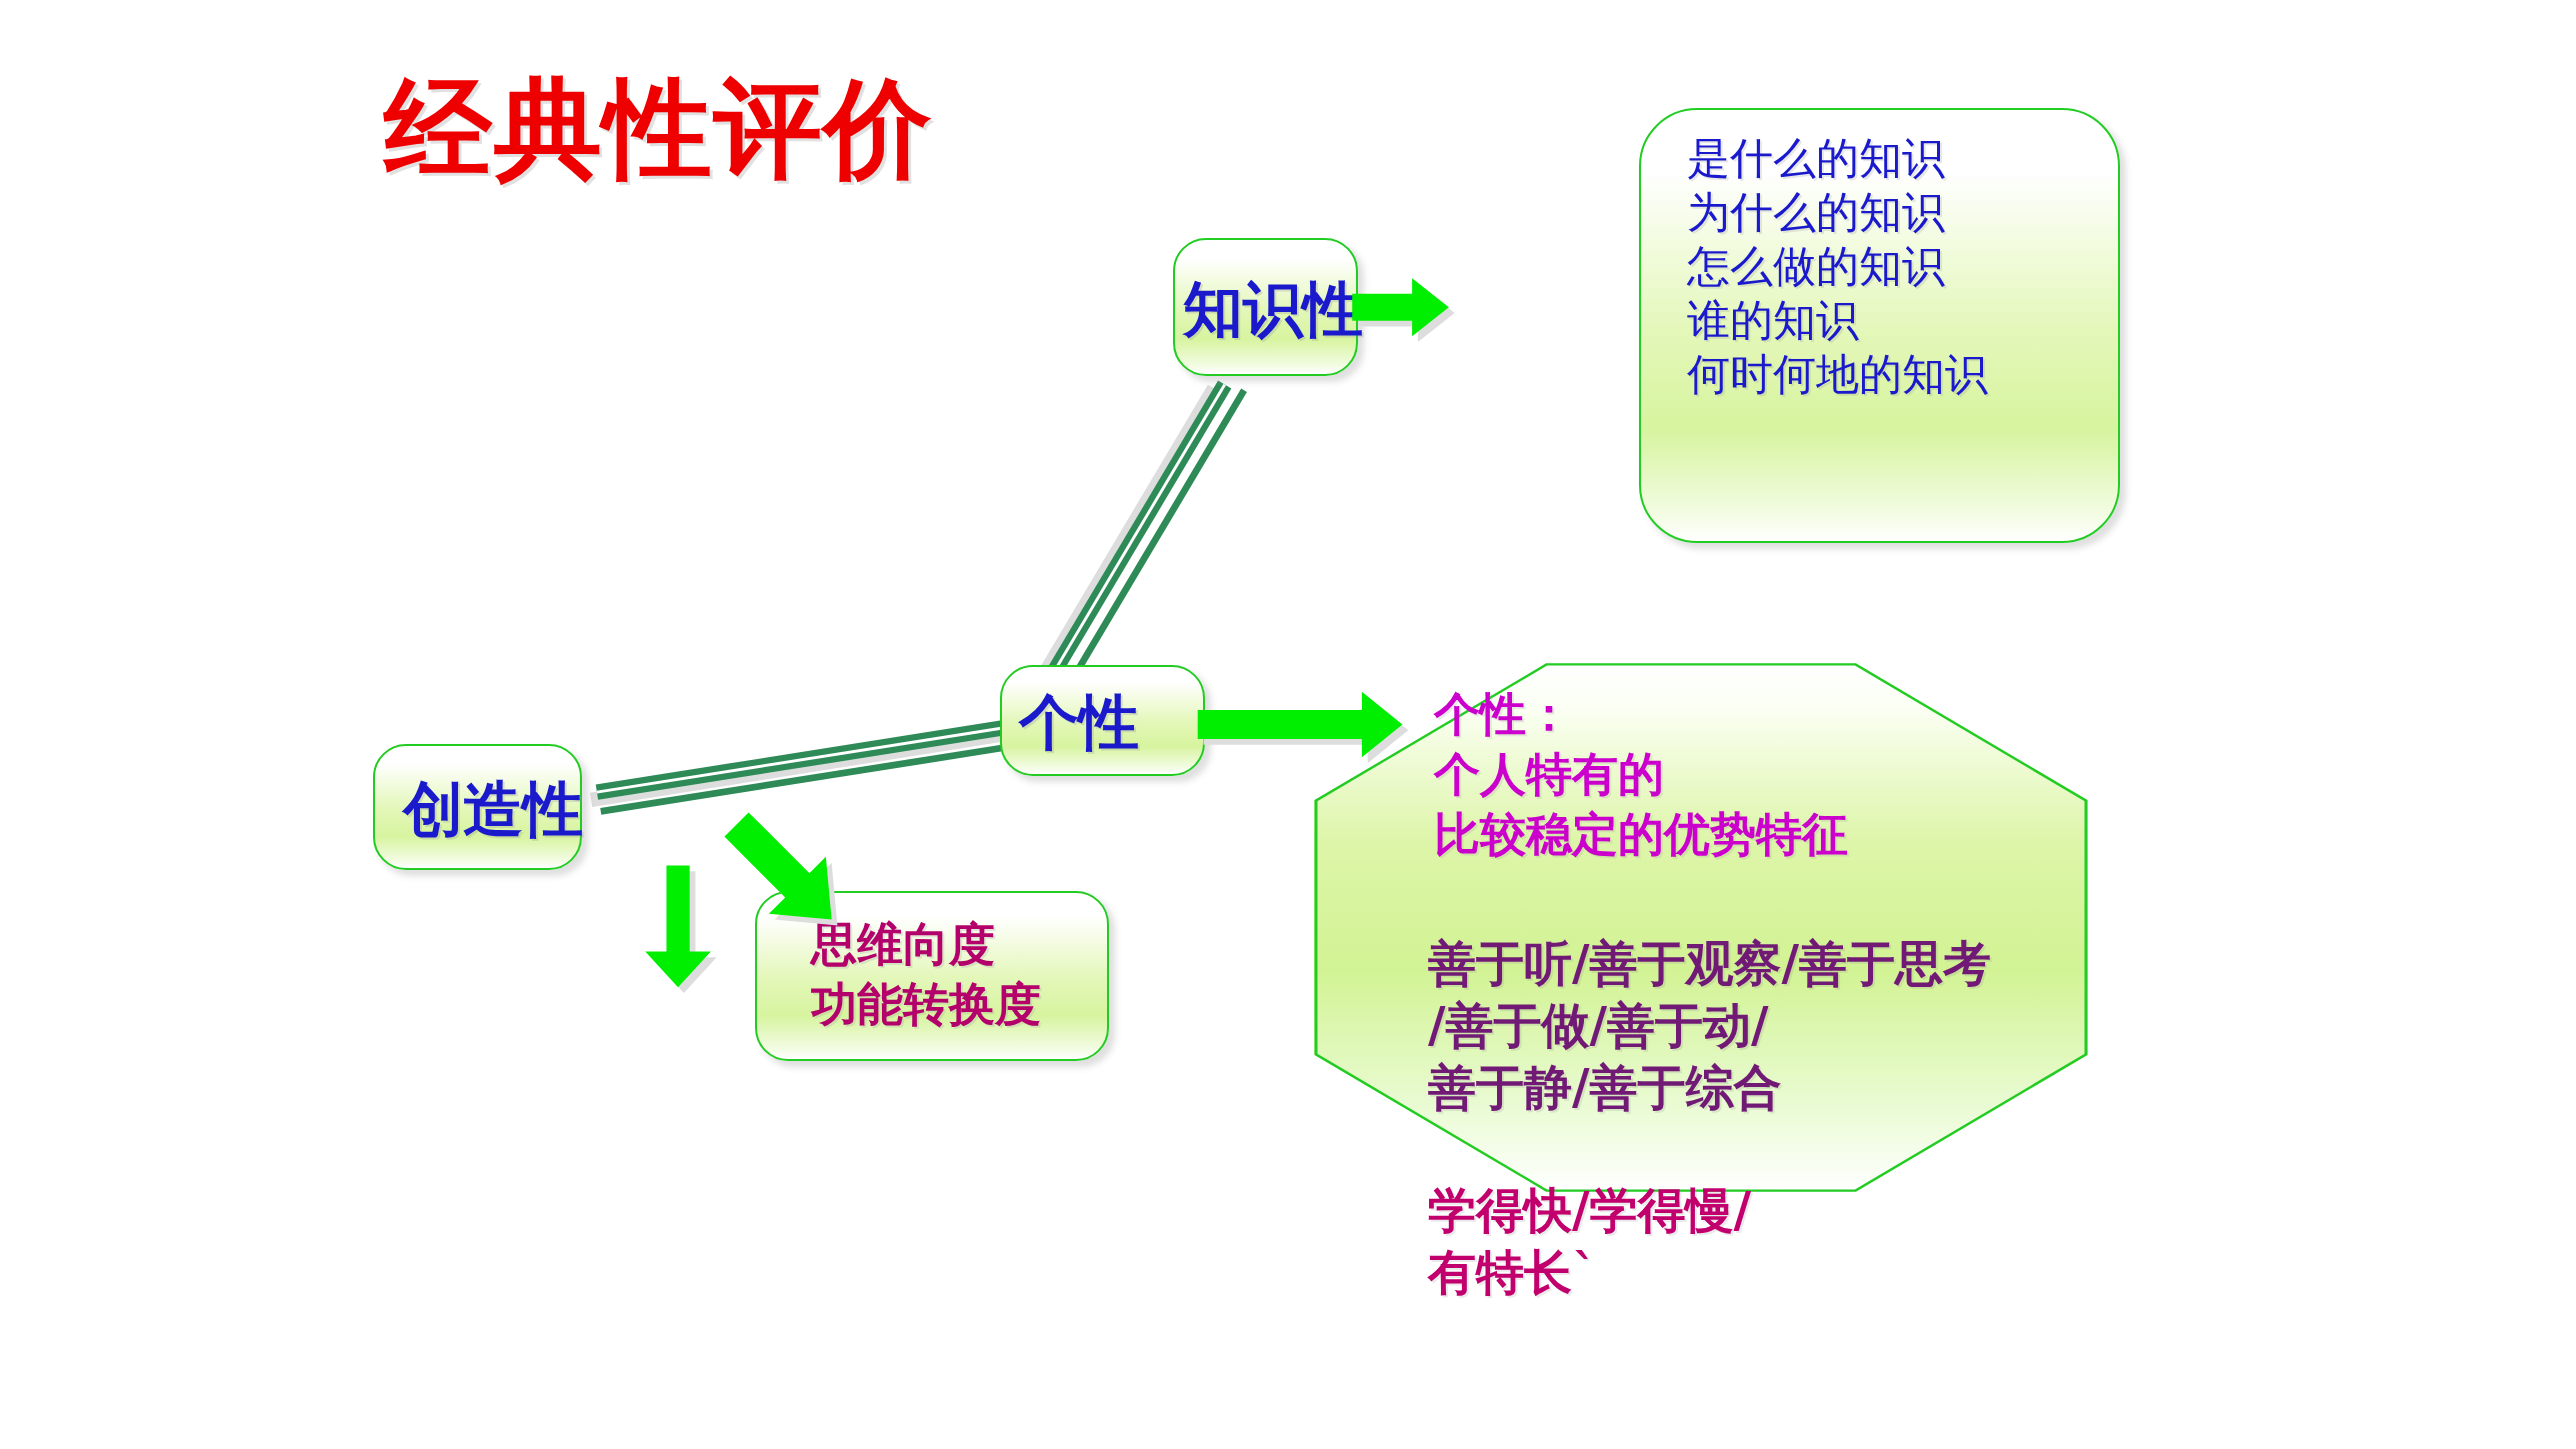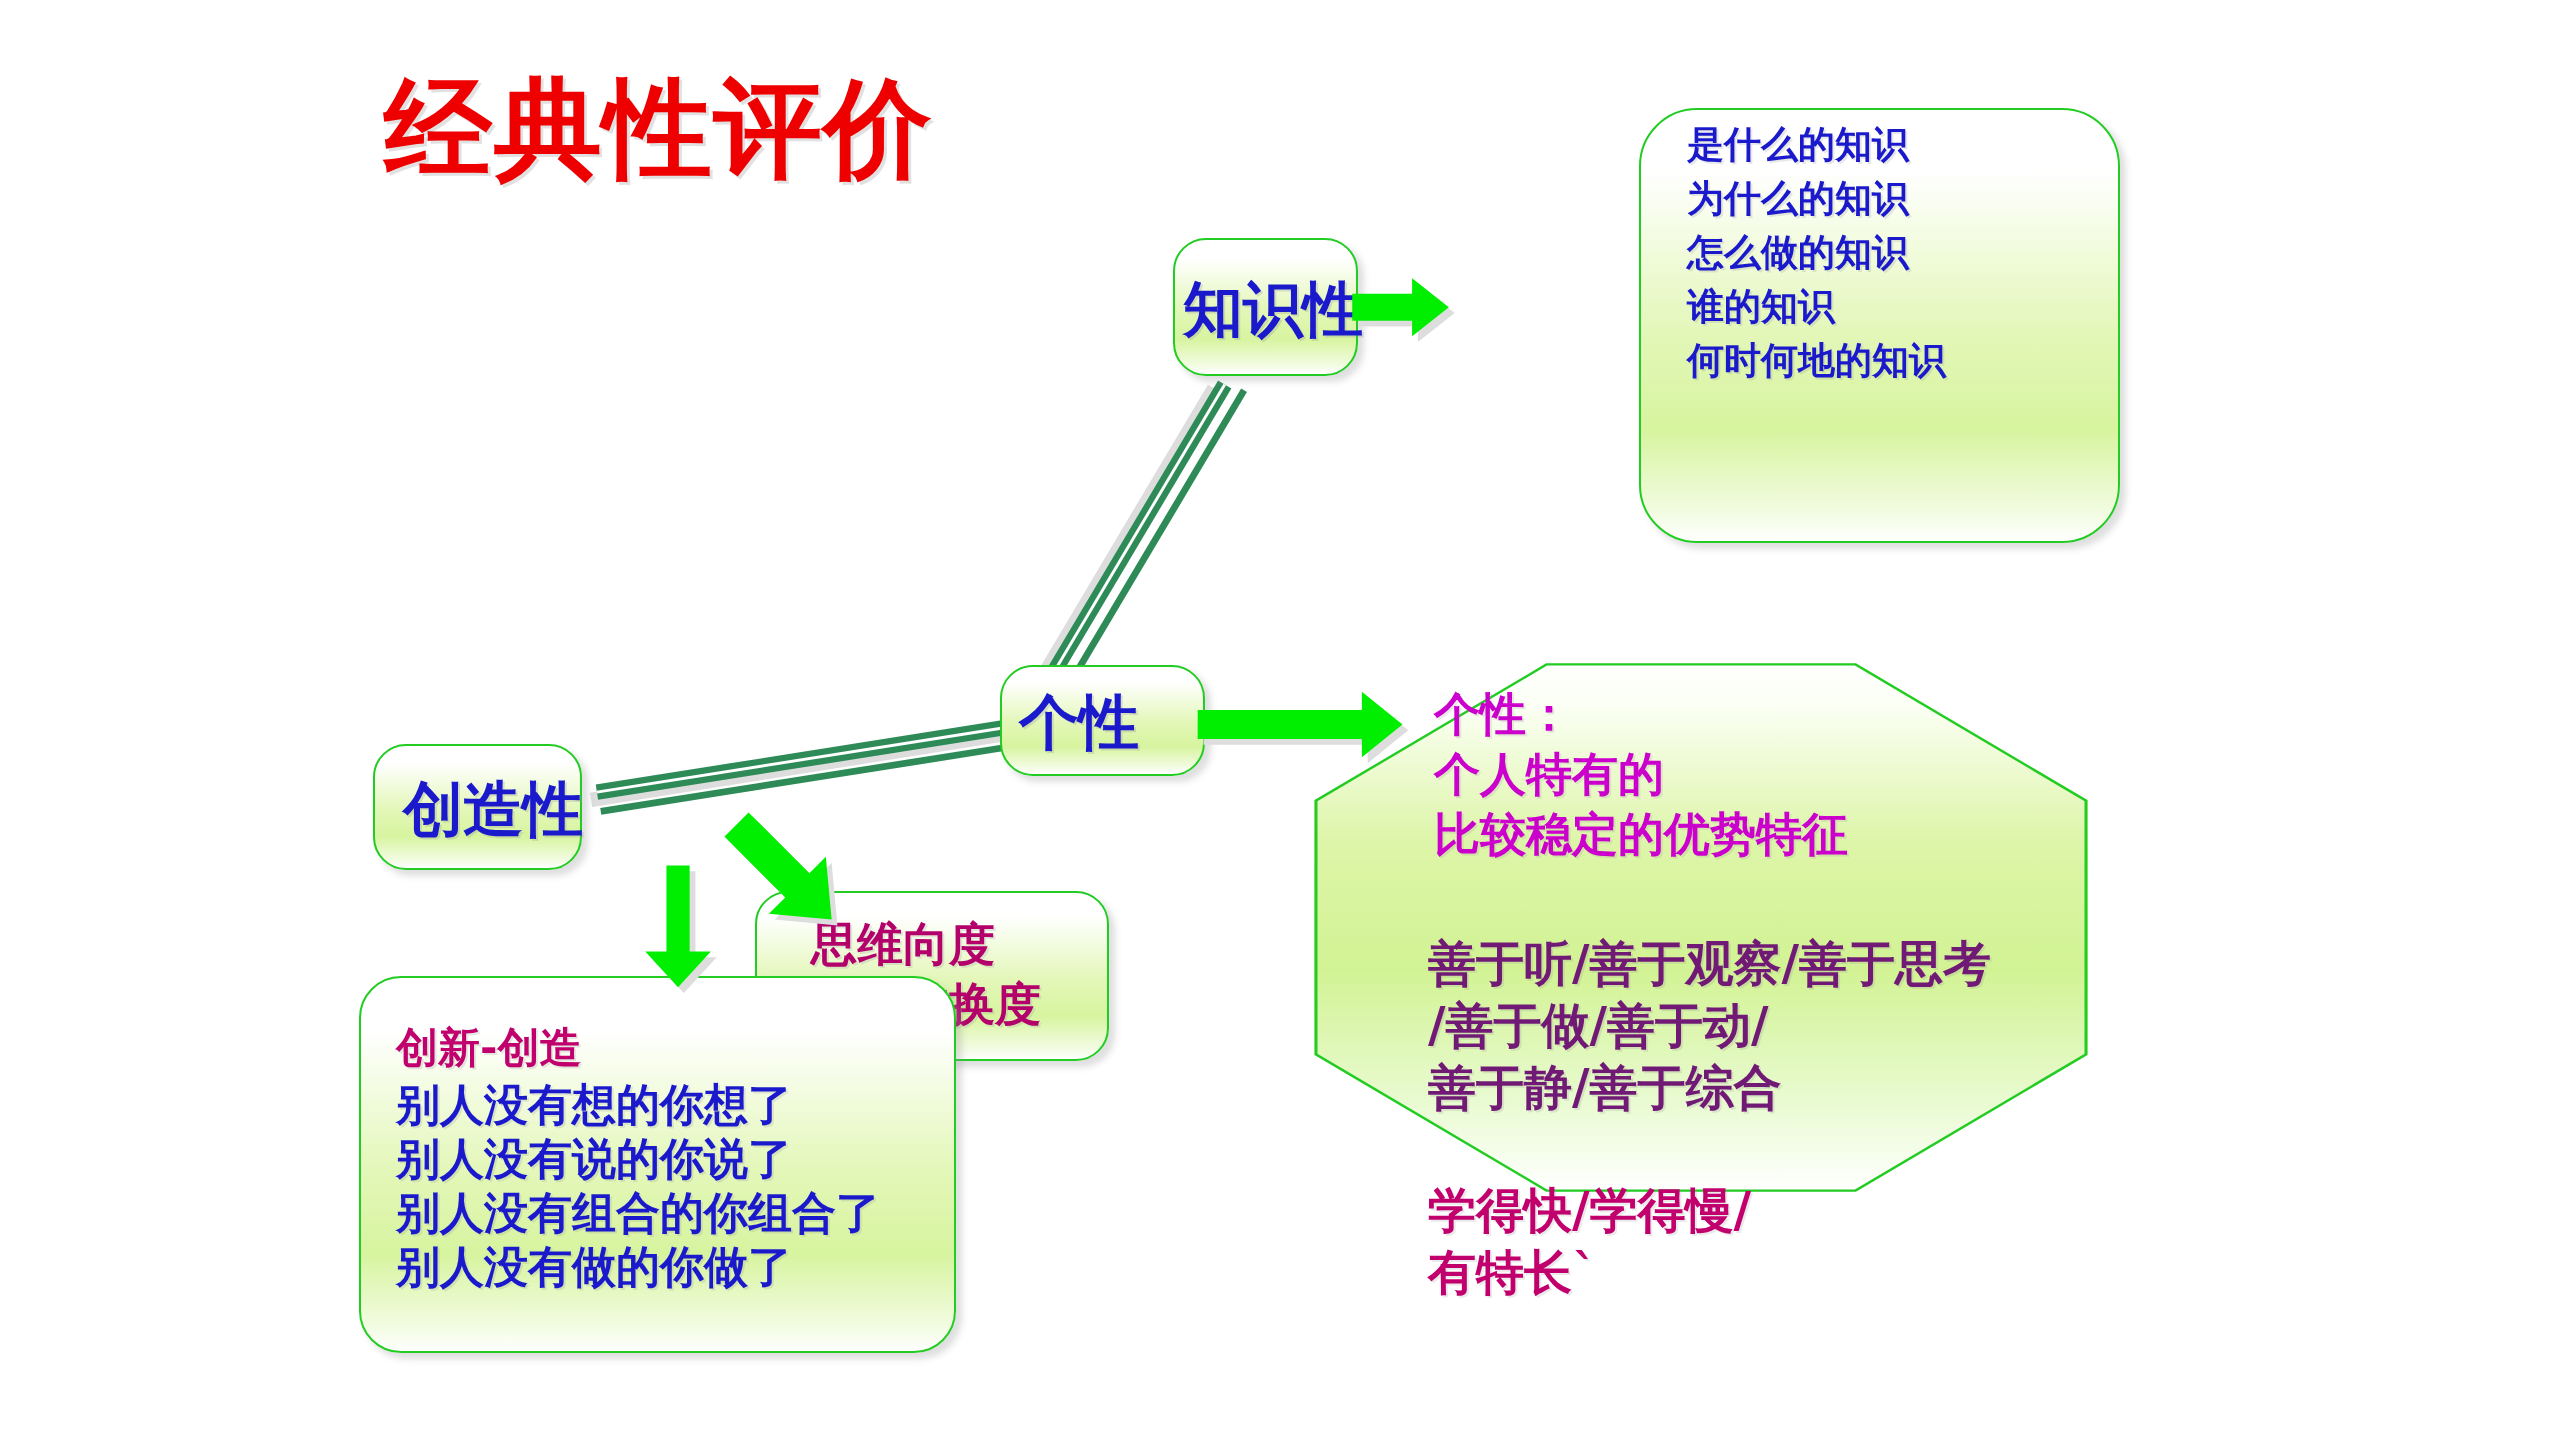--- a/index.html
+++ b/index.html
@@ -37,23 +37,23 @@
 
   #box-personality{left:1000px;top:665px;width:205px;height:111px;}
   #box-personality .label-blue{font-size:60px;line-height:111px;margin-left:17px;}
 
   #box-creativity{left:373px;top:744px;width:209px;height:126px;}
   #box-creativity .label-blue{font-size:60px;line-height:126px;margin-left:28px;}
 
   #box-knowledge-detail{left:1639px;top:108px;width:481px;height:435px;
      border-radius:58px;}
   #box-knowledge-detail .lines{
-     position:absolute;left:46px;top:7px;
-     font-family:"DejaVu Serif","Liberation Serif",serif;
-     font-size:37px;line-height:54px;color:#1A1ACC;font-weight:bold;
+     position:absolute;left:46px;top:21px;
+     font-family:"DejaVu Serif","Liberation Serif",serif;
+     font-size:43px;line-height:54px;color:#1A1ACC;font-weight:normal;
      text-shadow:1.9px 1.9px 0 rgba(150,150,150,.22);white-space:nowrap;}
 
   #box-dimensions{left:755px;top:891px;width:354px;height:170px;}
   #box-dimensions .lines{
      position:absolute;left:54px;top:21px;
      font-family:"DejaVu Serif","Liberation Serif",serif;
      font-size:46px;line-height:60px;color:#B3006B;font-weight:bold;
      text-shadow:1.9px 1.9px 0 rgba(160,160,160,.25);white-space:nowrap;}
 
   #box-innovation{left:359px;top:976px;width:597px;height:377px;
@@ -154,29 +154,20 @@
     <div class="label-blue">创造性</div>
   </div>
 
   <div class="gbox" id="box-dimensions">
     <div class="lines">
       <div>思维向度</div>
       <div>功能转换度</div>
     </div>
   </div>
 
-  <div class="gbox" id="box-innovation">
-    <div class="heading">创新-创造</div>
-    <div class="lines">
-      <div>别人没有想的你想了</div>
-      <div>别人没有说的你说了</div>
-      <div>别人没有组合的你组合了</div>
-      <div>别人没有做的你做了</div>
-    </div>
-  </div>
 
   <div id="box-traits">
     <div class="oct"></div>
     <svg class="oct-border" viewBox="0 0 772 738" width="746" height="713" preserveAspectRatio="none">
       <polygon points="232,2 540,2 770,192 770,546 540,736 232,736 2,546 2,192" fill="none" stroke="#22CC22" stroke-width="3"></polygon>
     </svg>
     <div class="oct-text">
       <div class="t-magenta">
         <div>个性：</div>
         <div>个人特有的</div>

